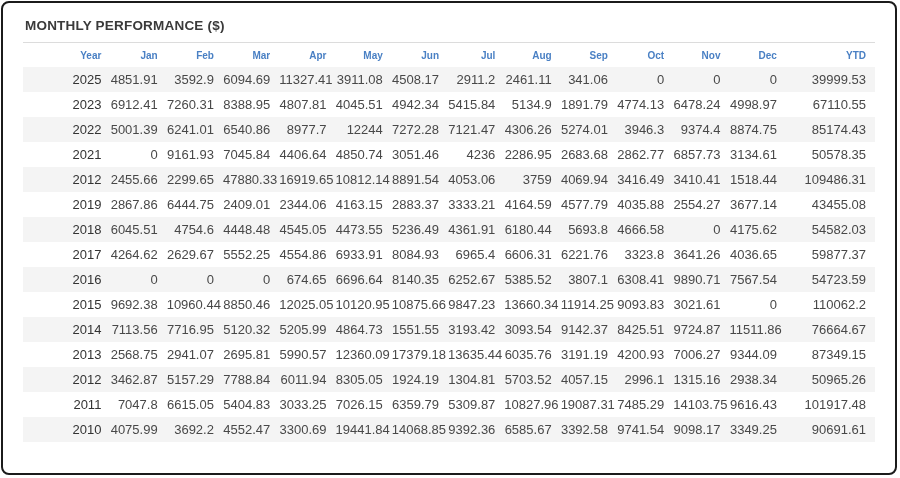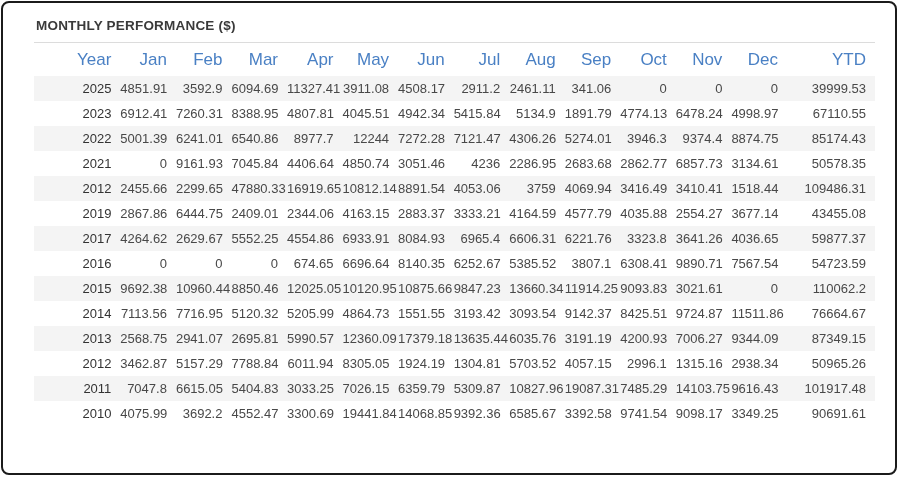--- a/index.html
+++ b/index.html
@@ -13,43 +13,43 @@
   .frame {
     position: absolute;
     left: 1px;
     top: 1px;
     width: 896px;
     height: 474px;
     border: 2px solid #1b1b1b;
     border-radius: 8px;
     background: #ffffff;
     box-sizing: border-box;
-    padding: 13px 20px 0 31px;
+    padding: 13px 20px 0 20px;
     overflow: hidden;
   }
   .title {
     font-size: 13.5px;
     font-weight: bold;
     color: #3a3a3a;
     letter-spacing: 0.2px;
     margin: 2px 0 9px 2px;
   }
   .divider {
     border-top: 1px solid #dcdcdc;
     margin: 0 0 0 0;
   }
   table {
     width: 100%;
     border-collapse: collapse;
     table-layout: fixed;
   }
   thead th {
     color: #4a80c4;
-    font-size: 17px;
-    font-weight: normal;
+    font-size: 10px;
+    font-weight: bold;
     text-align: right;
     padding: 7px 9px 6px 0;
     white-space: nowrap;
   }
   tbody td {
     color: #484848;
     font-size: 13px;
     text-align: right;
     padding: 4px 9px 4px 0;
     white-space: nowrap;
@@ -181,20 +181,36 @@
           <td>2883.37</td>
           <td>3333.21</td>
           <td>4164.59</td>
           <td>4577.79</td>
           <td>4035.88</td>
           <td>2554.27</td>
           <td>3677.14</td>
           <td>43455.08</td>
         </tr>
         <tr>
+          <td class="year">2018</td>
+          <td>6045.51</td>
+          <td>4754.6</td>
+          <td>4448.48</td>
+          <td>4545.05</td>
+          <td>4473.55</td>
+          <td>5236.49</td>
+          <td>4361.91</td>
+          <td>6180.44</td>
+          <td>5693.8</td>
+          <td>4666.58</td>
+          <td>0</td>
+          <td>4175.62</td>
+          <td>54582.03</td>
+        </tr>
+        <tr>
           <td class="year">2017</td>
           <td>4264.62</td>
           <td>2629.67</td>
           <td>5552.25</td>
           <td>4554.86</td>
           <td>6933.91</td>
           <td>8084.93</td>
           <td>6965.4</td>
           <td>6606.31</td>
           <td>6221.76</td>

